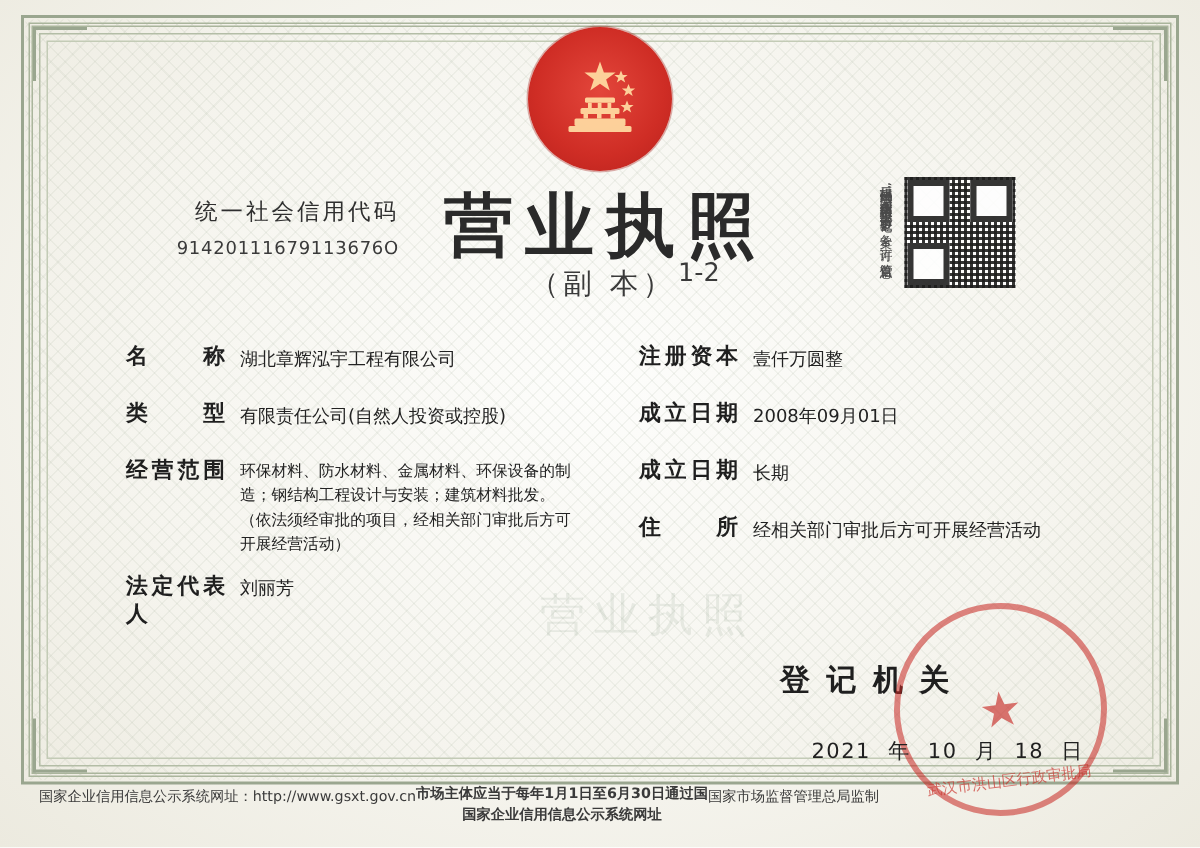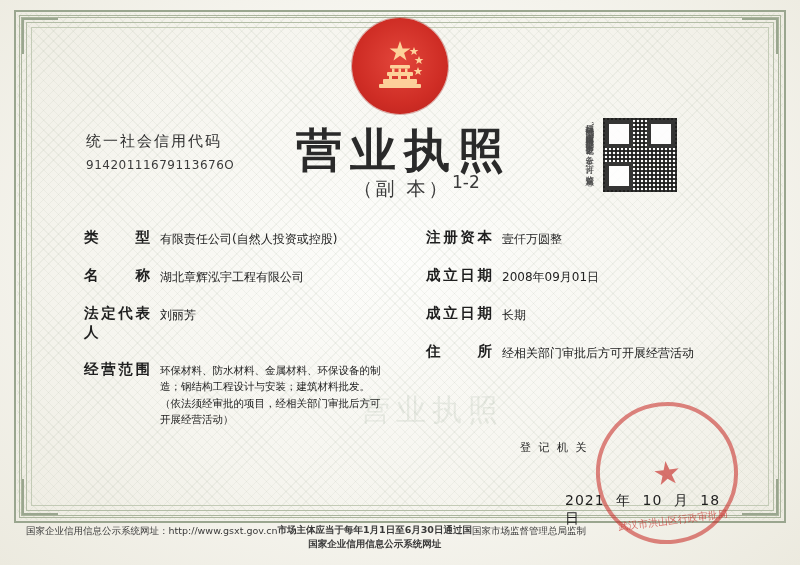--- a/index.html
+++ b/index.html
@@ -91,21 +91,21 @@
   
   .title-row {
     position: relative;
     height: 110px;
   }
   .credit-code {
     position: absolute;
     left: 26px;
     top: 22px;
     width: 180px;
-    text-align: left;
+    text-align: right;
   }
   .credit-code .cc-label {
     font-size: 15px;
     letter-spacing: 2px;
     color: #2f2f2f;
     font-family: "DejaVu Sans", sans-serif;
   }
   .credit-code .cc-value {
     margin-top: 7px;
     font-size: 12px;
@@ -229,29 +229,29 @@
     padding-top: 2px;
   }
   .field.scope .f-value { font-size: 10.5px; line-height: 1.55; }
   .field.scope { margin-bottom: 10px; }
 
   
   .registrar {
     position: absolute;
     left: 460px;
     top: 330px;
-    font-size: 11px;
+    font-size: 20px;
     font-family: "DejaVu Sans", sans-serif;
     color: #1f1f1f;
     letter-spacing: 2px;
-    font-weight: 400;
+    font-weight: 700;
   }
   .date-line {
     position: absolute;
-    left: 502px;
+    left: 478px;
     top: 382px;
     font-size: 14px;
     font-family: "DejaVu Sans", sans-serif;
     color: #1f1f1f;
     letter-spacing: 1px;
   }
   .date-line span { margin: 0 3px; }
   .seal {
     position: absolute;
     left: 536px;
@@ -367,34 +367,34 @@
         <div class="qr-code">
           <div class="qr-eye-bl"></div>
         </div>
       </div>
     </div>
 
     <div class="fields">
 
       <div class="col left">
         <div class="field">
+          <div class="f-label">名　　称</div>
+          <div class="f-value">湖北章辉泓宇工程有限公司</div>
+        </div>
+        <div class="field">
           <div class="f-label">类　　型</div>
           <div class="f-value">有限责任公司(自然人投资或控股)</div>
-        </div>
-        <div class="field">
-          <div class="f-label">名　　称</div>
-          <div class="f-value">湖北章辉泓宇工程有限公司</div>
-        </div>
-        <div class="field">
-          <div class="f-label">法定代表人</div>
-          <div class="f-value">刘丽芳</div>
         </div>
         <div class="field scope">
           <div class="f-label">经营范围</div>
           <div class="f-value">环保材料、防水材料、金属材料、环保设备的制造；钢结构工程设计与安装；建筑材料批发。（依法须经审批的项目，经相关部门审批后方可开展经营活动）</div>
+        </div>
+        <div class="field">
+          <div class="f-label">法定代表人</div>
+          <div class="f-value">刘丽芳</div>
         </div>
       </div>
 
       <div class="col right">
         <div class="field">
           <div class="f-label">注册资本</div>
           <div class="f-value">壹仟万圆整</div>
         </div>
         <div class="field">
           <div class="f-label">成立日期</div>

